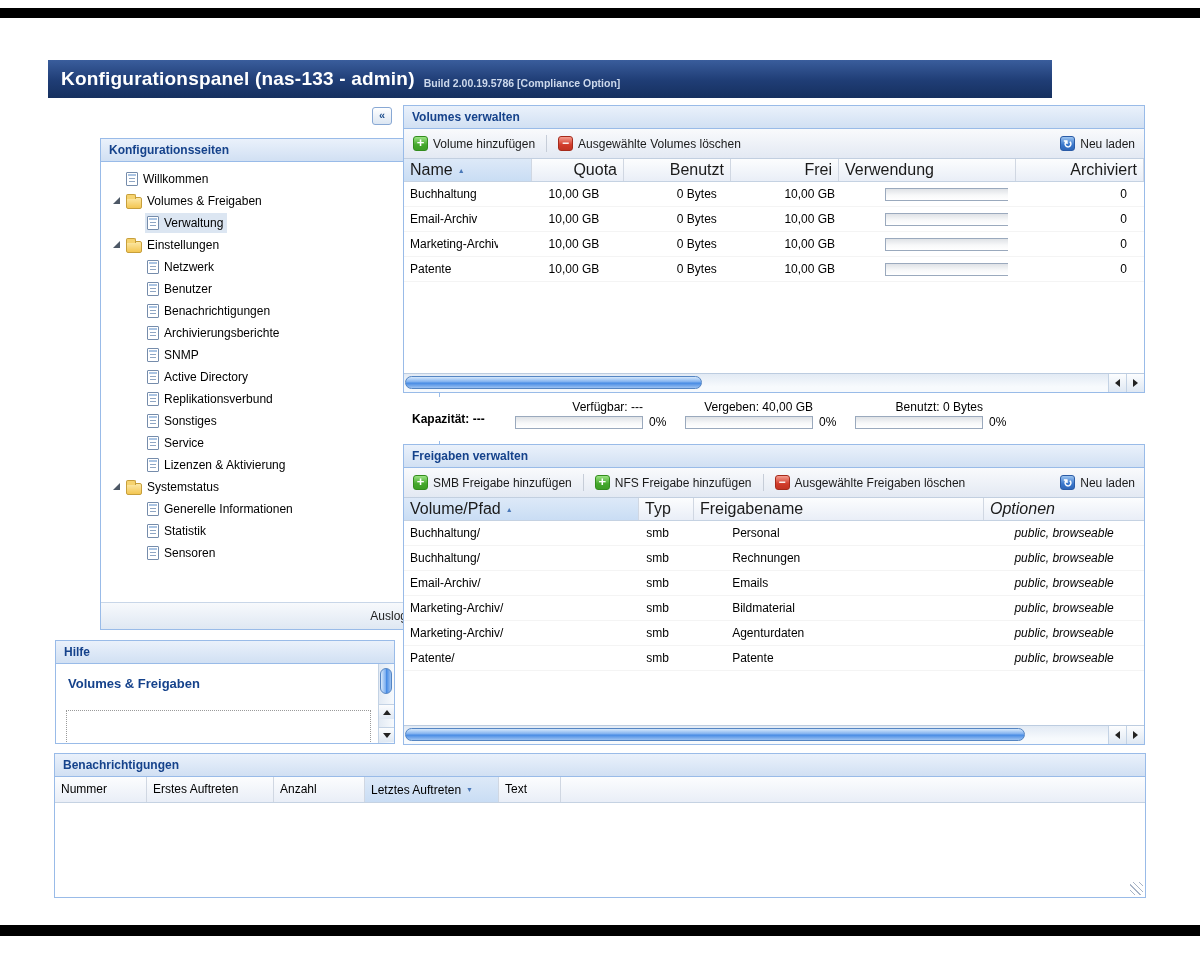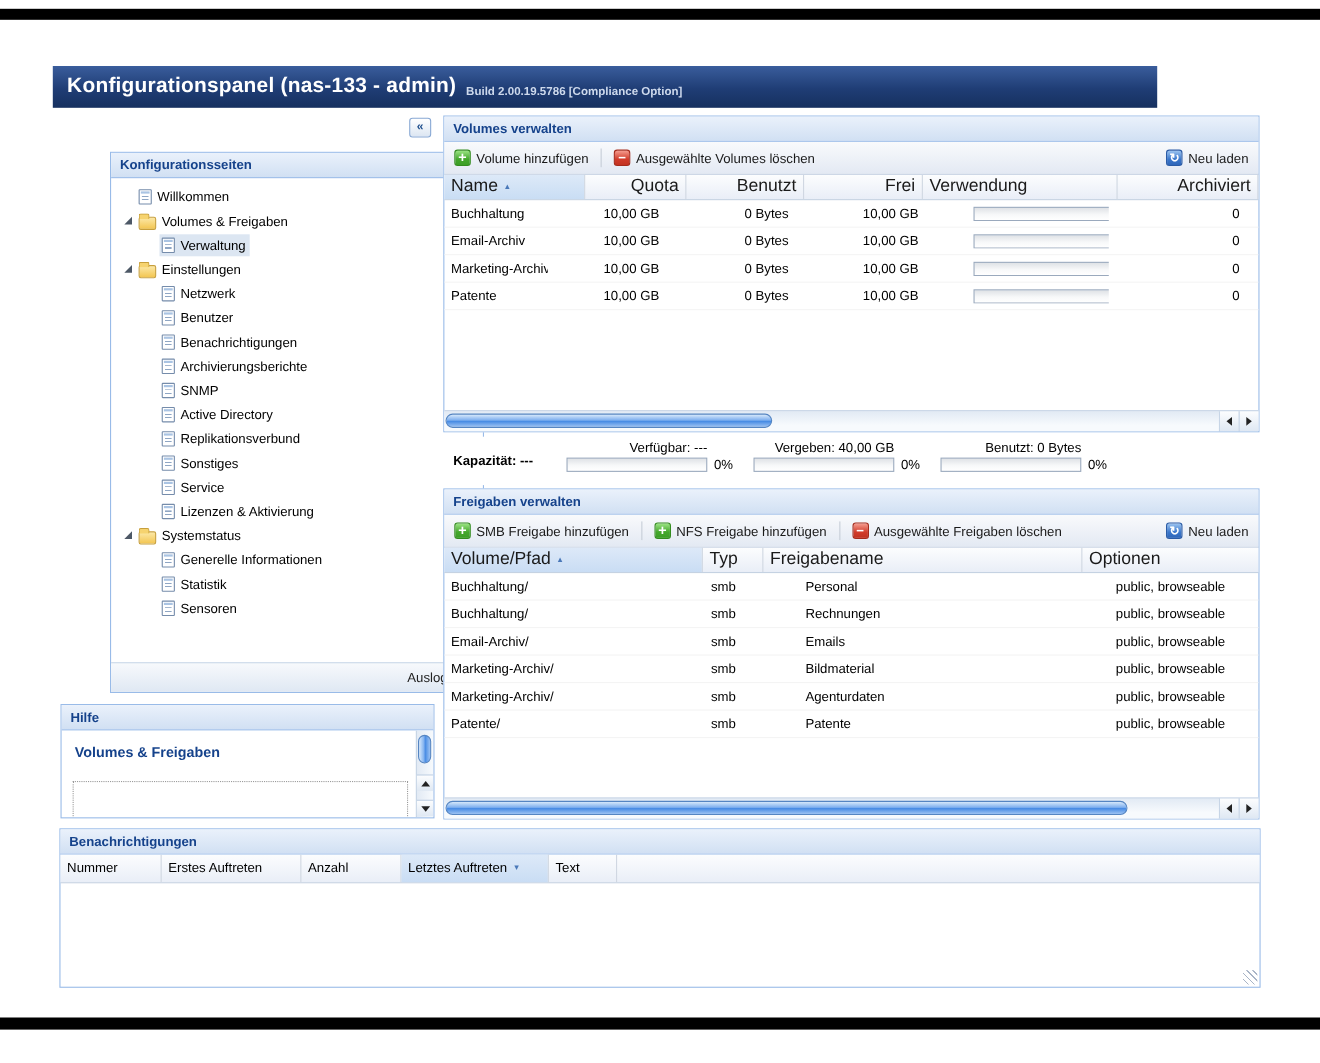--- a/index.html
+++ b/index.html
@@ -90,21 +90,21 @@
   .sort-asc::before { content:"\25B2"; font-size:7px; color:#4a78b8; margin-left:5px; vertical-align:2px; }
   .sort-desc::before { content:"\25BC"; font-size:7px; color:#4a78b8; margin-left:5px; vertical-align:2px; }
   .grow { display:flex; height:25px; align-items:center; font-size:12px; color:#000; border-bottom:1px solid #f4f4f4;gap:38px; }
   .grow .cell { padding:0 6px; white-space:nowrap; overflow:hidden; }
 
   
   .vc1 { width:128px; } .vc2 { width:92px; } .vc3 { width:107px; } .vc4 { width:108px; } .vc5 { width:177px; } .vc6 { width:128px; }
   .vc2,.vc3,.vc4,.vc6 { text-align:right; }
   .cell.vc6 { padding-right:17px; }
   
-  .sc1 { width:235px; } .sc2 { width:55px; } .sc3 { width:290px; } .sc4 { width:160px; border-right:none; }
+  .sc1 { width:235px; } .sc2 { width:55px; } .sc3 { width:290px; } .sc4 { width:160px; border-right:none;font-style:italic; }
   
   .nc1 { width:92px; } .nc2 { width:127px; } .nc3 { width:91px; } .nc4 { width:134px; } .nc5 { width:62px; }
   .nfill { flex:1; border-right:none; }
 
   .pbar { display:inline-block; width:128px; height:13px; border:1px solid #9aa9bd; vertical-align:middle;
     background:linear-gradient(#dfe2e6,#f7f8f9 55%,#fff); margin-right:6px; flex:none; }
   .pct { font-size:12px; }
 
   
   .hscroll { position:absolute; left:0; right:0; bottom:0; height:19px; display:flex; border-top:1px solid #bccce0; background:#edf2f9; }

